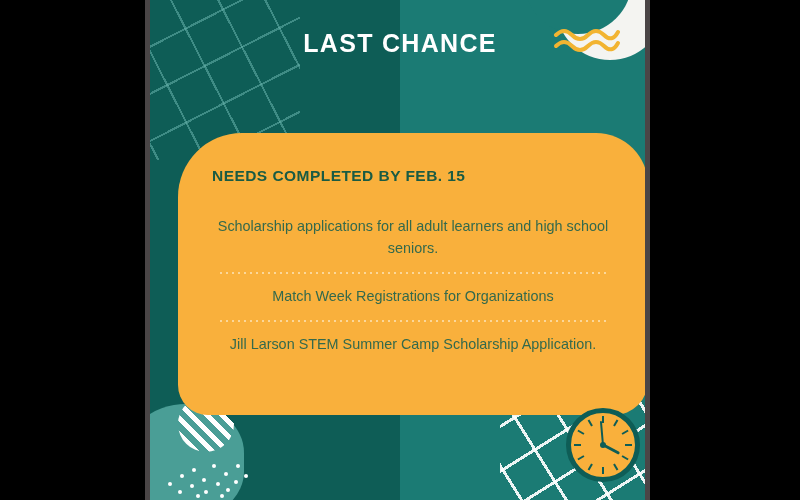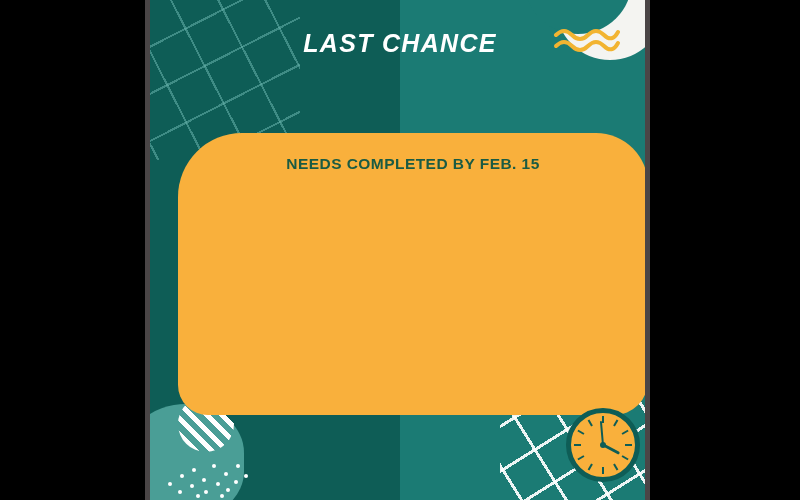--- a/index.html
+++ b/index.html
@@ -141,41 +141,40 @@
   .headline{
     position:absolute; left:0; top:26px;
     width:500px;
     text-align:center;
     color:#ffffff;
     font-size:25px;
     font-weight:bold;
     letter-spacing:1.3px;
     line-height:1.36;
     z-index:25;
-    font-style:italic;
   }
   .headline .l2{ display:block; }
 
   
   .card{
     position:absolute;
     left:28px; top:133px;
     width:470px; height:282px;
     background:#f9b03c;
     border-radius:64px 52px 34px 30px;
     z-index:20;
     padding:18px 34px 0 34px;
   }
   .card-title{
-    text-align:center;
+    text-align:left;
     color:#1a5b43;
     font-size:15.5px;
     font-weight:bold;
     letter-spacing:.45px;
-    margin-top:4px;
+    margin-top:16px;
   }
   .card-body{
     margin-top:26px;
   }
   .entry{
     text-align:center;
     color:#33694c;
     font-size:14.4px;
     line-height:1.52;
     padding:5px 0;
@@ -254,16 +253,23 @@
       <span class="hand-h"></span>
       <span class="pin"></span>
     </div>
 
     <div class="headline">
       <span>LAST CHANCE</span>
     </div>
 
     <div class="card">
       <div class="card-title">NEEDS COMPLETED BY FEB. 15</div>
+      <div class="card-body">
+        <div class="entry">Scholarship applications for all adult learners and high school seniors.</div>
+        <div class="divider"></div>
+        <div class="entry">Match Week Registrations for Organizations</div>
+        <div class="divider"></div>
+        <div class="entry">Jill Larson STEM Summer Camp Scholarship Application.</div>
+      </div>
     </div>
 
   </div>
 </div>
 
 </body></html>

